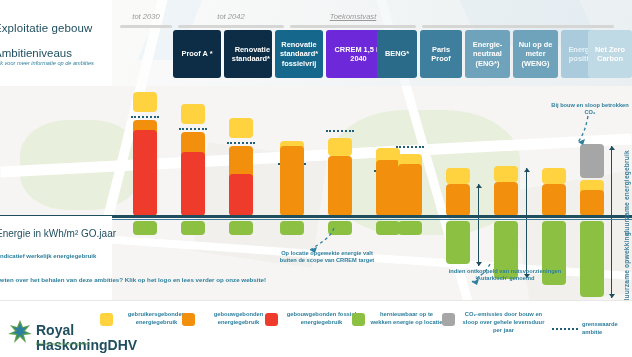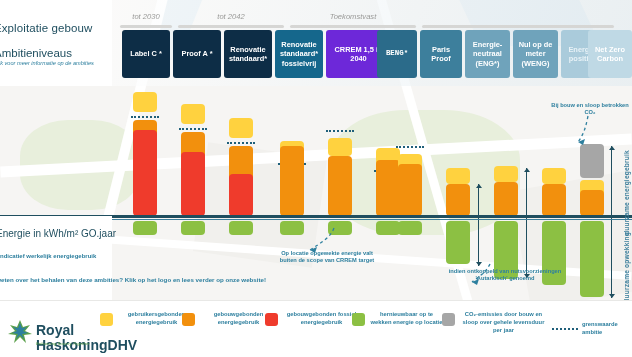--- a/index.html
+++ b/index.html
@@ -114,41 +114,38 @@
     <div class="title1">Exploitatie gebouw</div>
     <div class="title2">Ambitieniveaus</div>
     <div class="title2sub">Klik voor meer informatie op de ambities</div>
 
     <div class="grp" style="left:118px;top:12px;width:56px;">tot 2030</div>
     <div class="grpline" style="left:120px;top:25px;width:52px;"></div>
 
     <div class="grp" style="left:176px;top:12px;width:110px;">tot 2042</div>
     <div class="grpline" style="left:178px;top:25px;width:106px;"></div>
 
-    <div class="grp" style="left:288px;top:12px;width:130px;">Toekomstvast</div>
+    <div class="grp" style="left:288px;top:12px;width:130px;text-decoration:underline;">Toekomstvast</div>
     <div class="grpline" style="left:290px;top:25px;width:126px;"></div>
 
     <div class="grpline" style="left:422px;top:25px;width:192px;"></div>
 
-    <div class="tab" style="left:122px;width:48px;background:#0d2d46;">
-        <span>Label C *</span>
-      </div>
     <div class="tab" style="left:173px;width:48px;background:#0d2d46;">
         <span>Proof A *</span>
       </div>
-    <div class="tab" style="left:224px;width:48px;background:#0d2d46;">
+    <div class="tab" style="left:224px;width:48px;background:#0d2d46;text-align:right;">
         <span>Renovatie standaard*</span>
       </div>
     <div class="tab" style="left:275px;width:48px;background:#15678c;">
         <span>Renovatie standaard* fossielvrij</span>
       </div>
     <div class="tab" style="left:326px;width:65px;background:#6d28d9;">
         <span>CRREM 1,5 in 2040</span>
       </div>
-    <div class="tab" style="left:377px;width:40px;background:#2b6b8a;font-family:Liberation Mono, monospace;">
+    <div class="tab" style="left:377px;width:40px;background:#2b6b8a;">
         <span>BENG*</span>
       </div>
     <div class="tab" style="left:420px;width:42px;background:#3d7f9c;">
         <span>Paris Proof</span>
       </div>
     <div class="tab" style="left:513px;width:45px;background:#6fa3bb;">
         <span>Nul op de meter (WENG)</span>
       </div>
     <div class="tab" style="left:465px;width:45px;background:#6fa3bb;">
         <span>Energie-neutraal (ENG*)</span>

